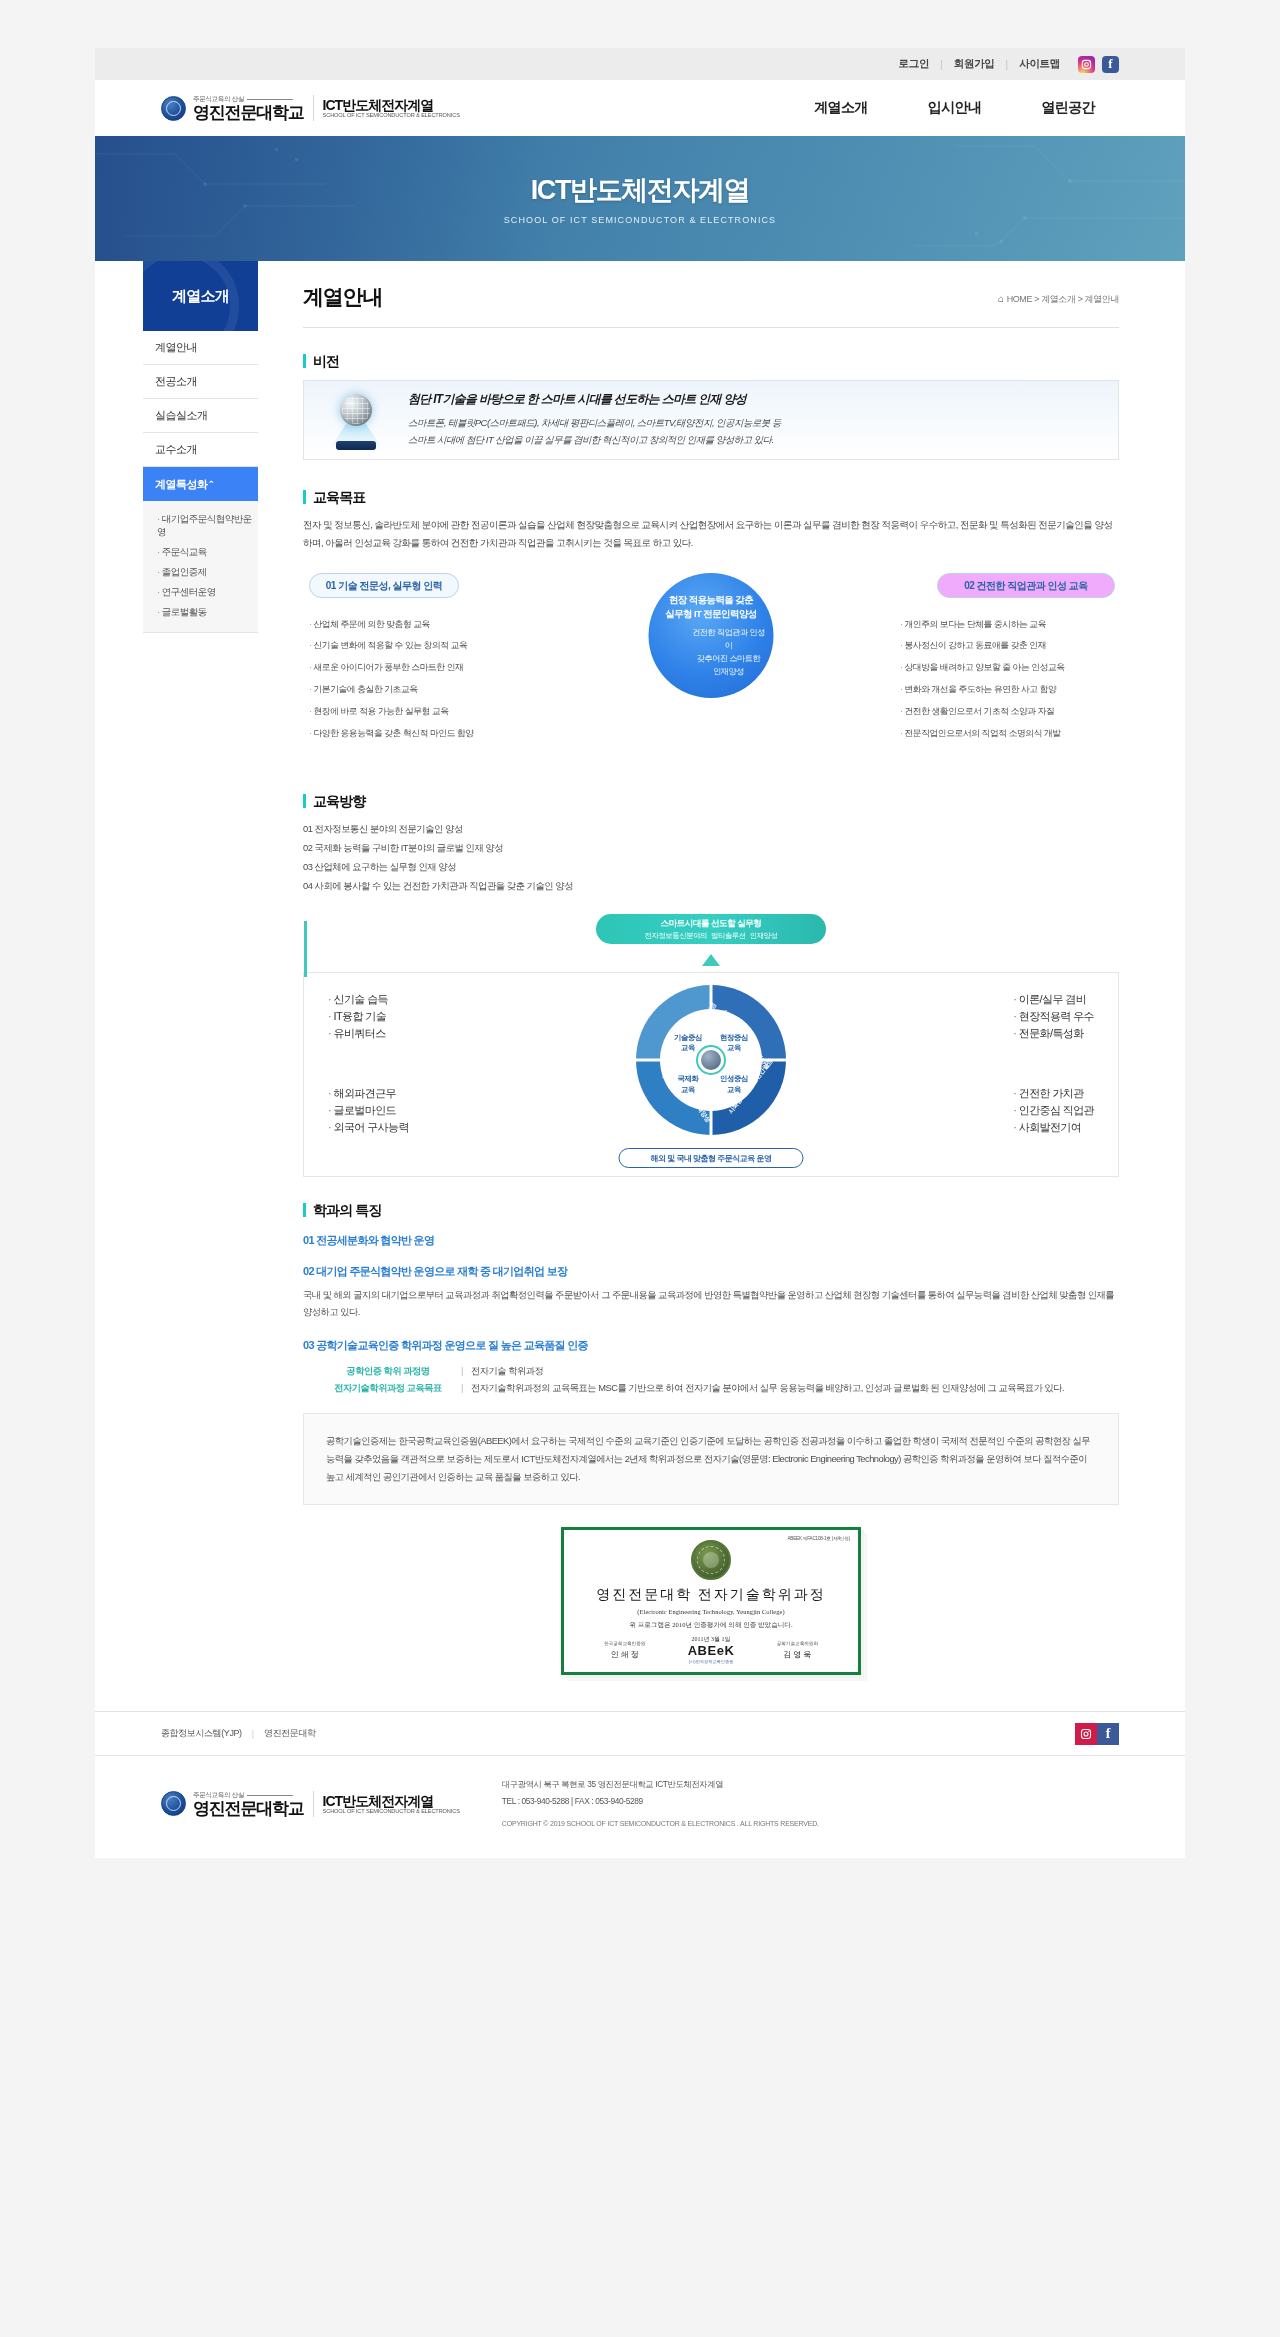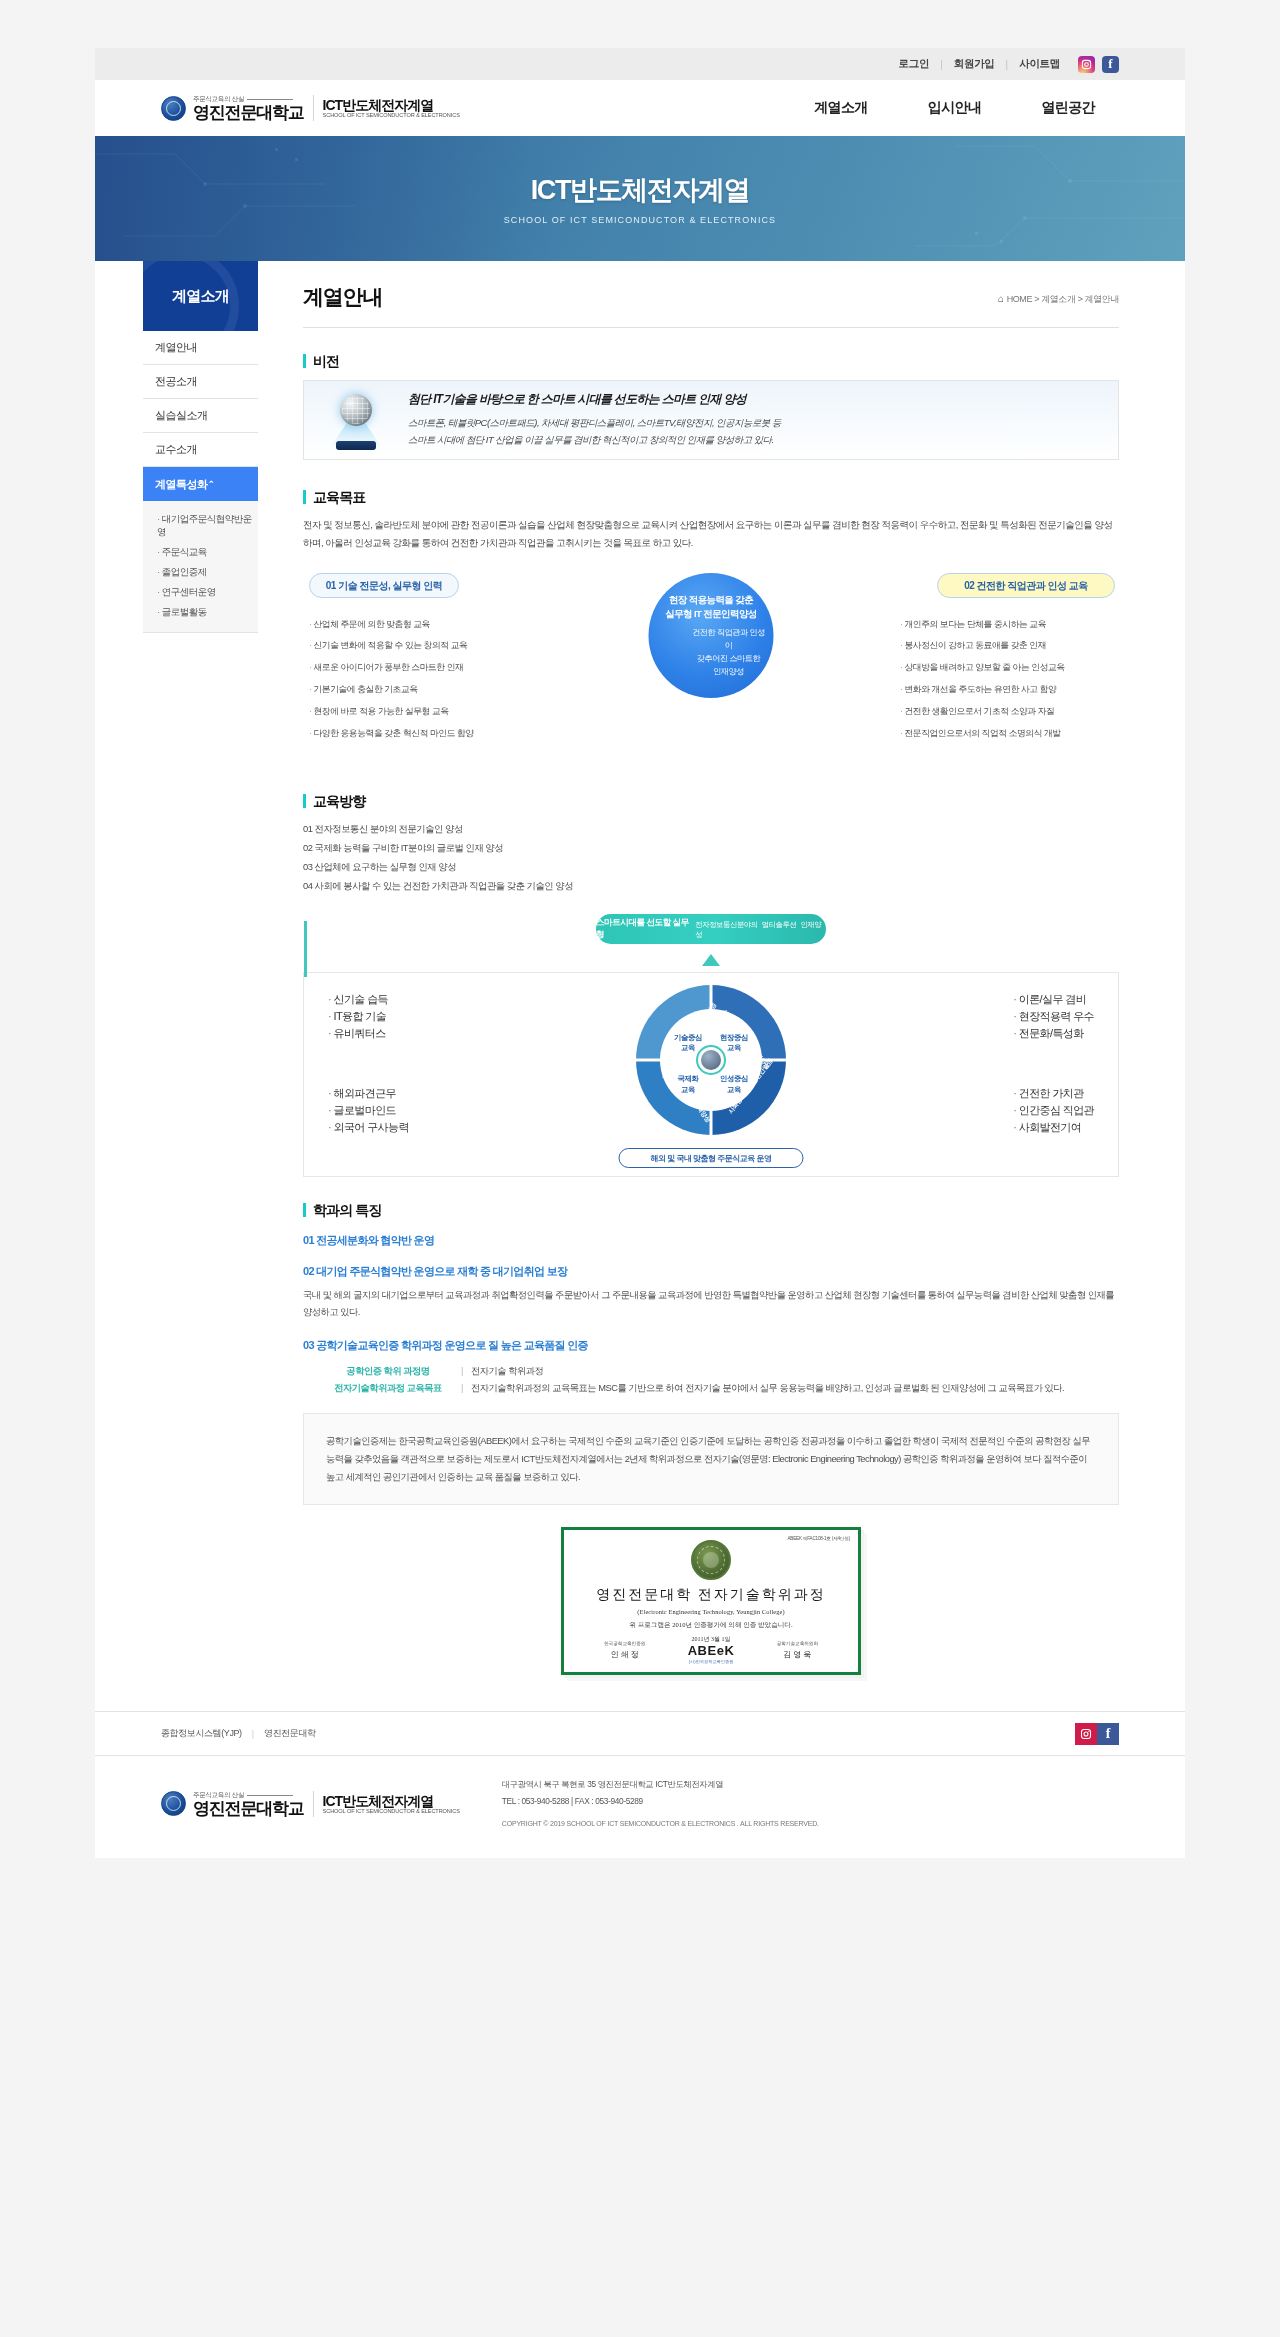--- a/index.html
+++ b/index.html
@@ -188,21 +188,21 @@
   .goal-p { font-size: 9.5px; color: #4a4a4a; line-height: 1.85; letter-spacing: -.5px; margin-bottom: 22px; }
 
   
   .goal-diagram { position: relative; height: 195px; margin-bottom: 26px; }
   .pill {
     position: absolute; top: 0; height: 25px; border-radius: 13px;
     display: flex; align-items: center; justify-content: center;
     font-size: 10px; font-weight: 700; letter-spacing: -.5px;
   }
   .pill.left { left: 6px; width: 150px; border: 1px solid #b9d3ec; background: #f3f8fd; color: #2a63a8; }
-  .pill.right { right: 4px; width: 178px; border: 1px solid #b9d3ec; background: #fef9c3; color: #2a63a8; }
+  .pill.right { right: 4px; width: 178px; border: 1px solid #b9d3ec; background: #f0abfc; color: #2a63a8; }
   .goal-col {
     position: absolute; top: 40px;
   }
   .goal-col.l { left: 6px; width: 210px; }
   .goal-col.r { right: 4px; width: 215px; }
   .goal-col li {
     list-style: none; font-size: 8.8px; color: #4d4d4d; line-height: 1;
     padding: 6.5px 0; letter-spacing: -.45px; white-space: nowrap;
   }
   .goal-col li::before { content: "· "; color: #999; }
@@ -219,21 +219,21 @@
   .dir-list { margin-bottom: 18px; }
   .dir-list li {
     list-style: none; font-size: 9.4px; color: #4a4a4a; padding: 3px 0; letter-spacing: -.5px;
   }
 
   
   .wheel-wrap { position: relative; margin: 8px 0 26px; }
   .wheel-banner {
     width: 230px; height: 30px; margin: 0 auto 10px; border-radius: 16px;
     background: linear-gradient(90deg, #2ec5b6 0%, #35cfc2 50%, #2bb8ad 100%);
-    color: #fff; display: flex; flex-direction: row; align-items: center; justify-content: center;
+    color: #fff; display: flex; flex-direction: column; align-items: center; justify-content: center;
   }
   .wheel-banner .b1 { font-size: 8.6px; font-weight: 800; letter-spacing: -.5px; }
   .wheel-banner .b2 { font-size: 7.4px; letter-spacing: -.45px; margin-top: 1px; font-family: Liberation Mono, monospace; }
   .wheel-arrow {
     width: 0; height: 0; margin: 0 auto 6px;
     border-left: 9px solid transparent; border-right: 9px solid transparent;
     border-bottom: 12px solid #3fc8bb;
   }
   .wheel-card {
     border: 1px solid #e6e6e6; background: #fff; padding: 12px 16px 14px;

